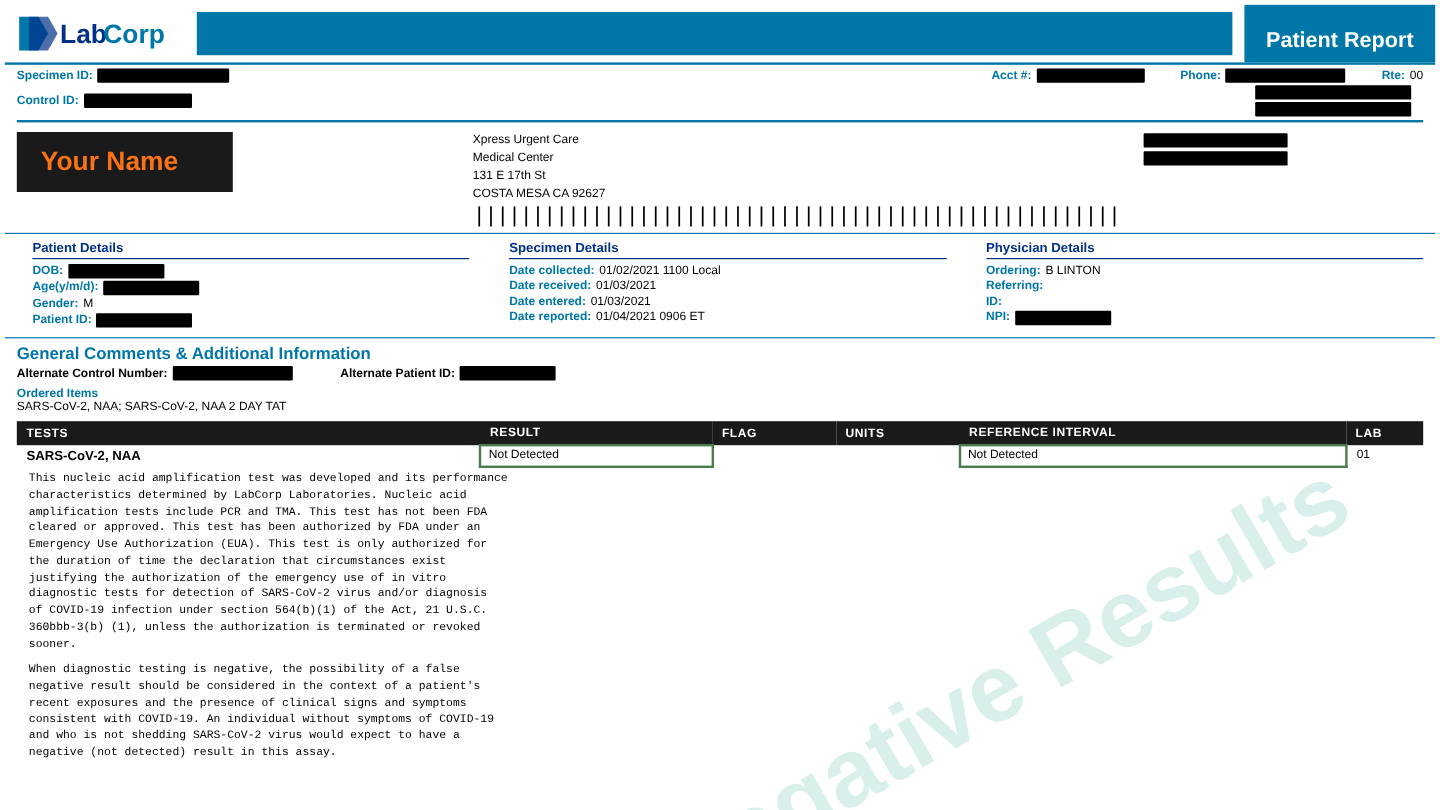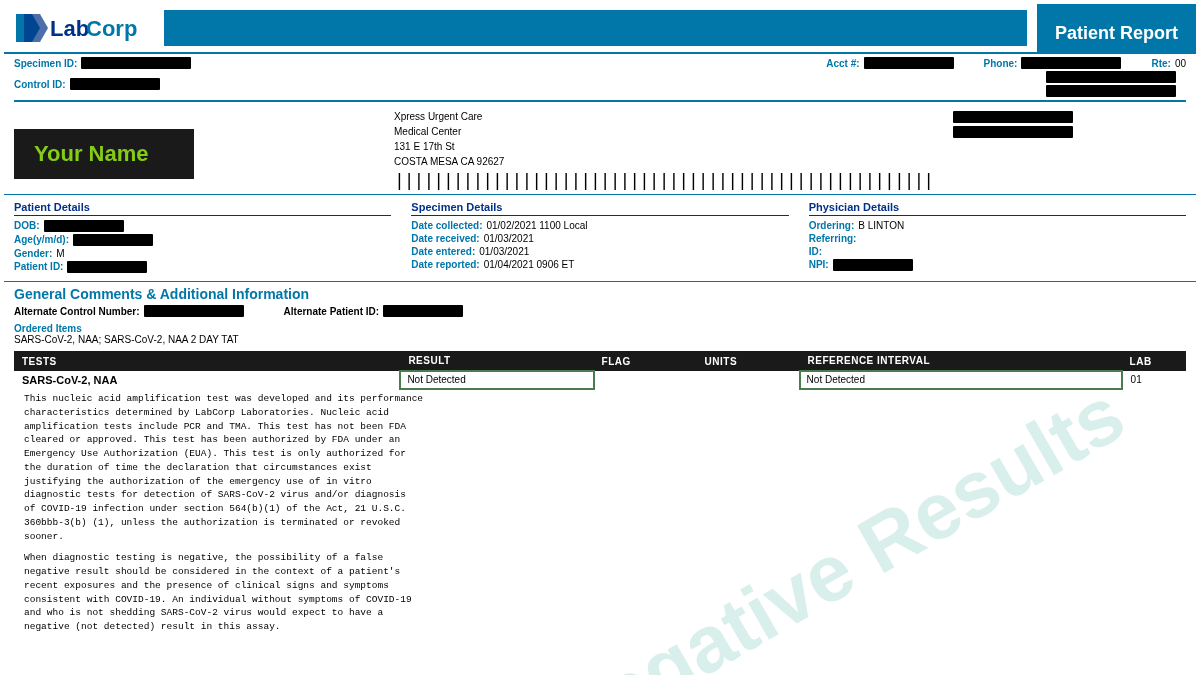--- a/index.html
+++ b/index.html
@@ -64,43 +64,44 @@
     }
     .redacted {
       display: inline-block;
       background: #000;
       height: 12px;
       border-radius: 1px;
       vertical-align: middle;
     }
     .name-box {
       background: #1a1a1a;
-      color: #84cc16;
+      color: #f97316;
       font-size: 22px;
       font-weight: bold;
       padding: 12px 20px;
-      margin-top: 20px;
+      margin-top: 1px;
       display: inline-block;
       min-width: 180px;
     }
     .address-block {
       font-size: 10px;
       line-height: 1.5;
     }
 
     
     .details-section {
       display: flex;
       padding: 6px 10px;
       gap: 20px;
       border-top: 1px solid #0077a8;
       border-bottom: 1px solid #0077a8;
     }
     .detail-col {
       flex: 1;
+      margin-left: 13px;
     }
     .detail-header {
       color: #003087;
       font-weight: bold;
       font-size: 11px;
       margin-bottom: 4px;
       border-bottom: 1px solid #003087;
       padding-bottom: 2px;
     }
     .detail-row {

